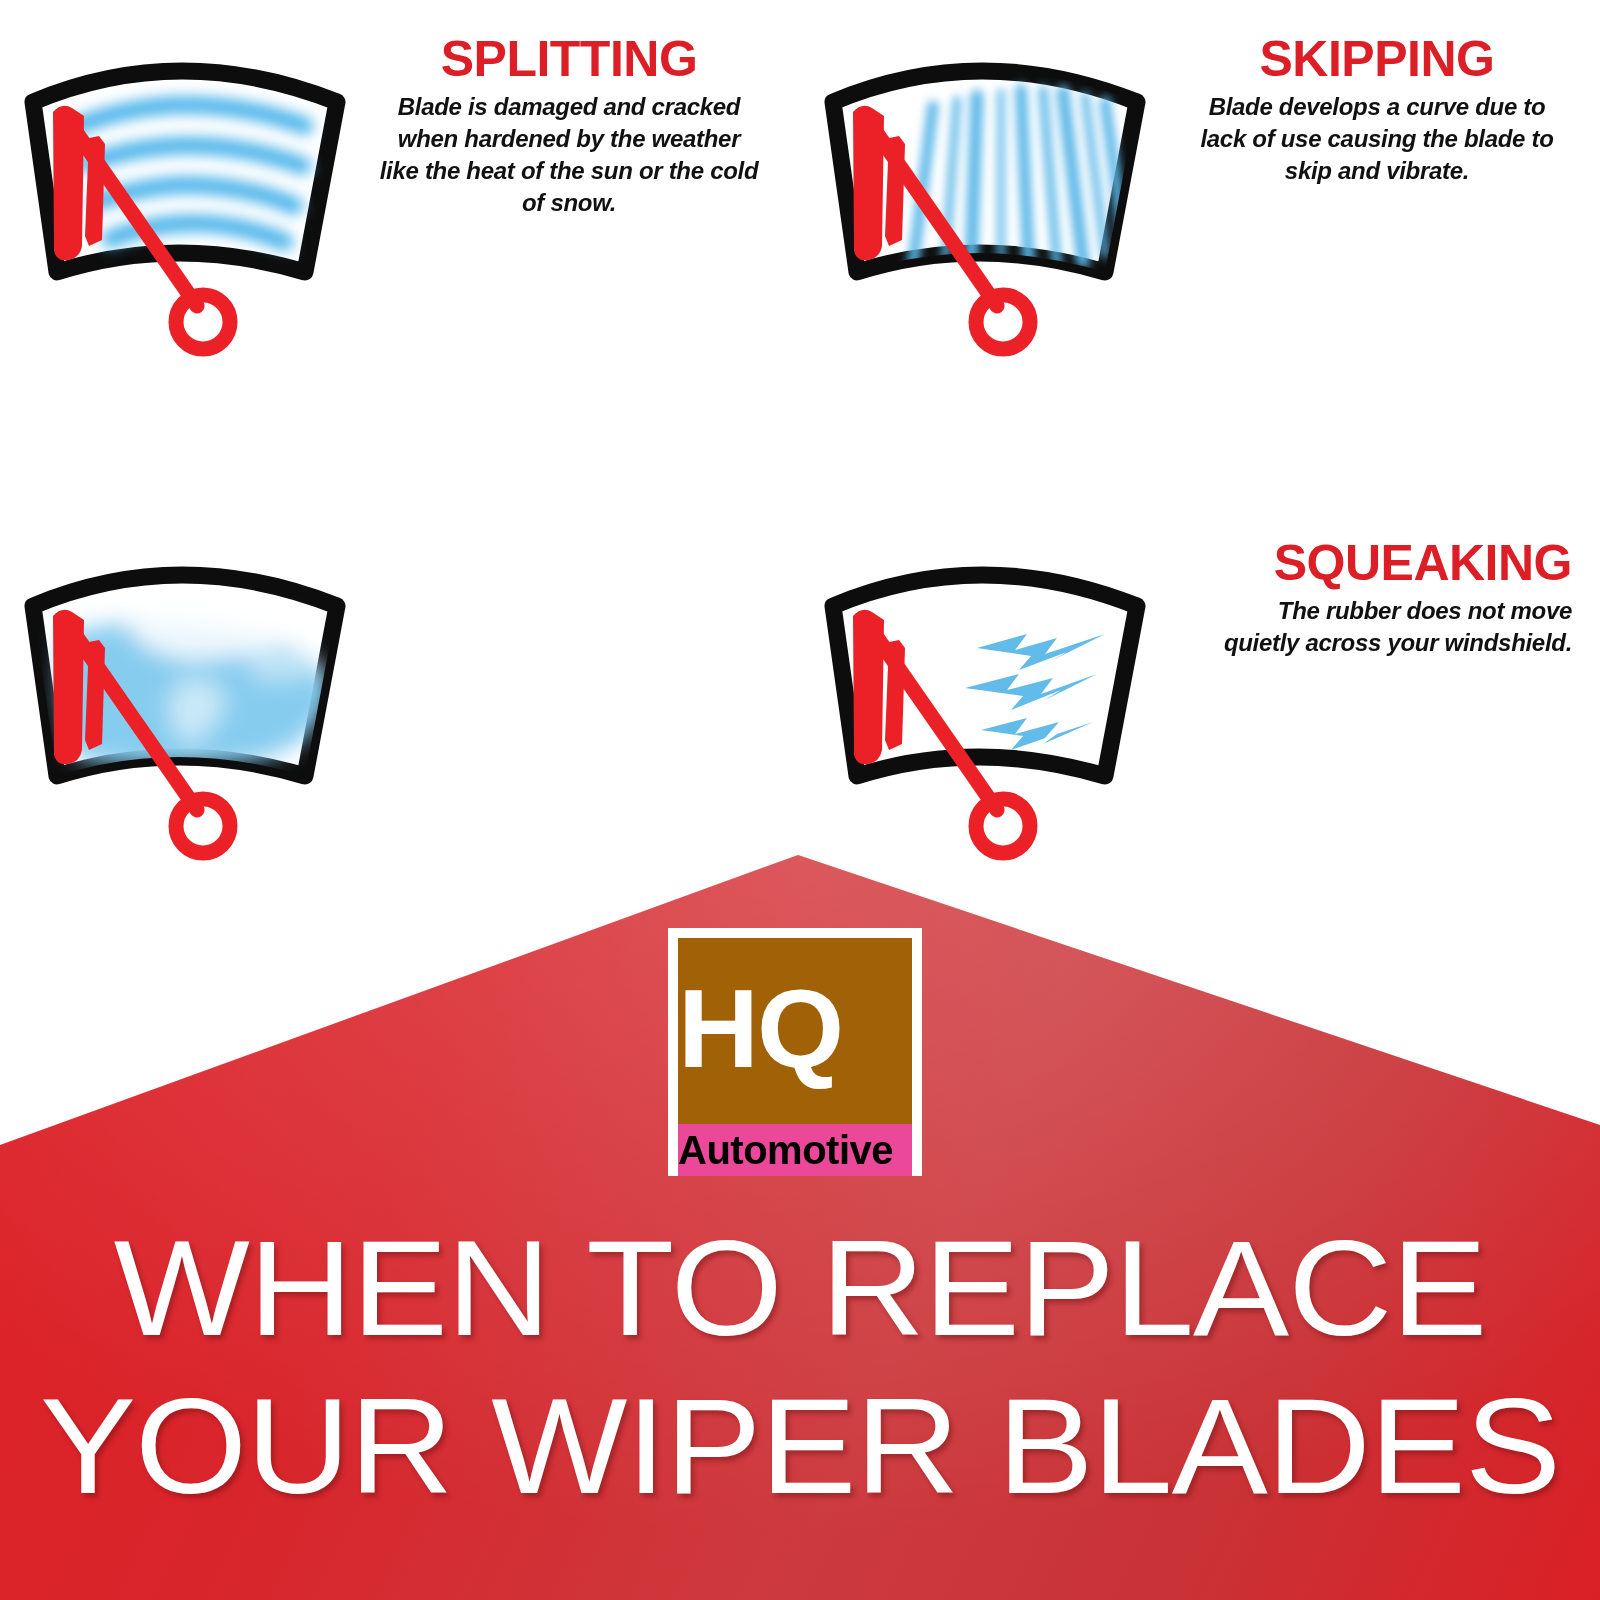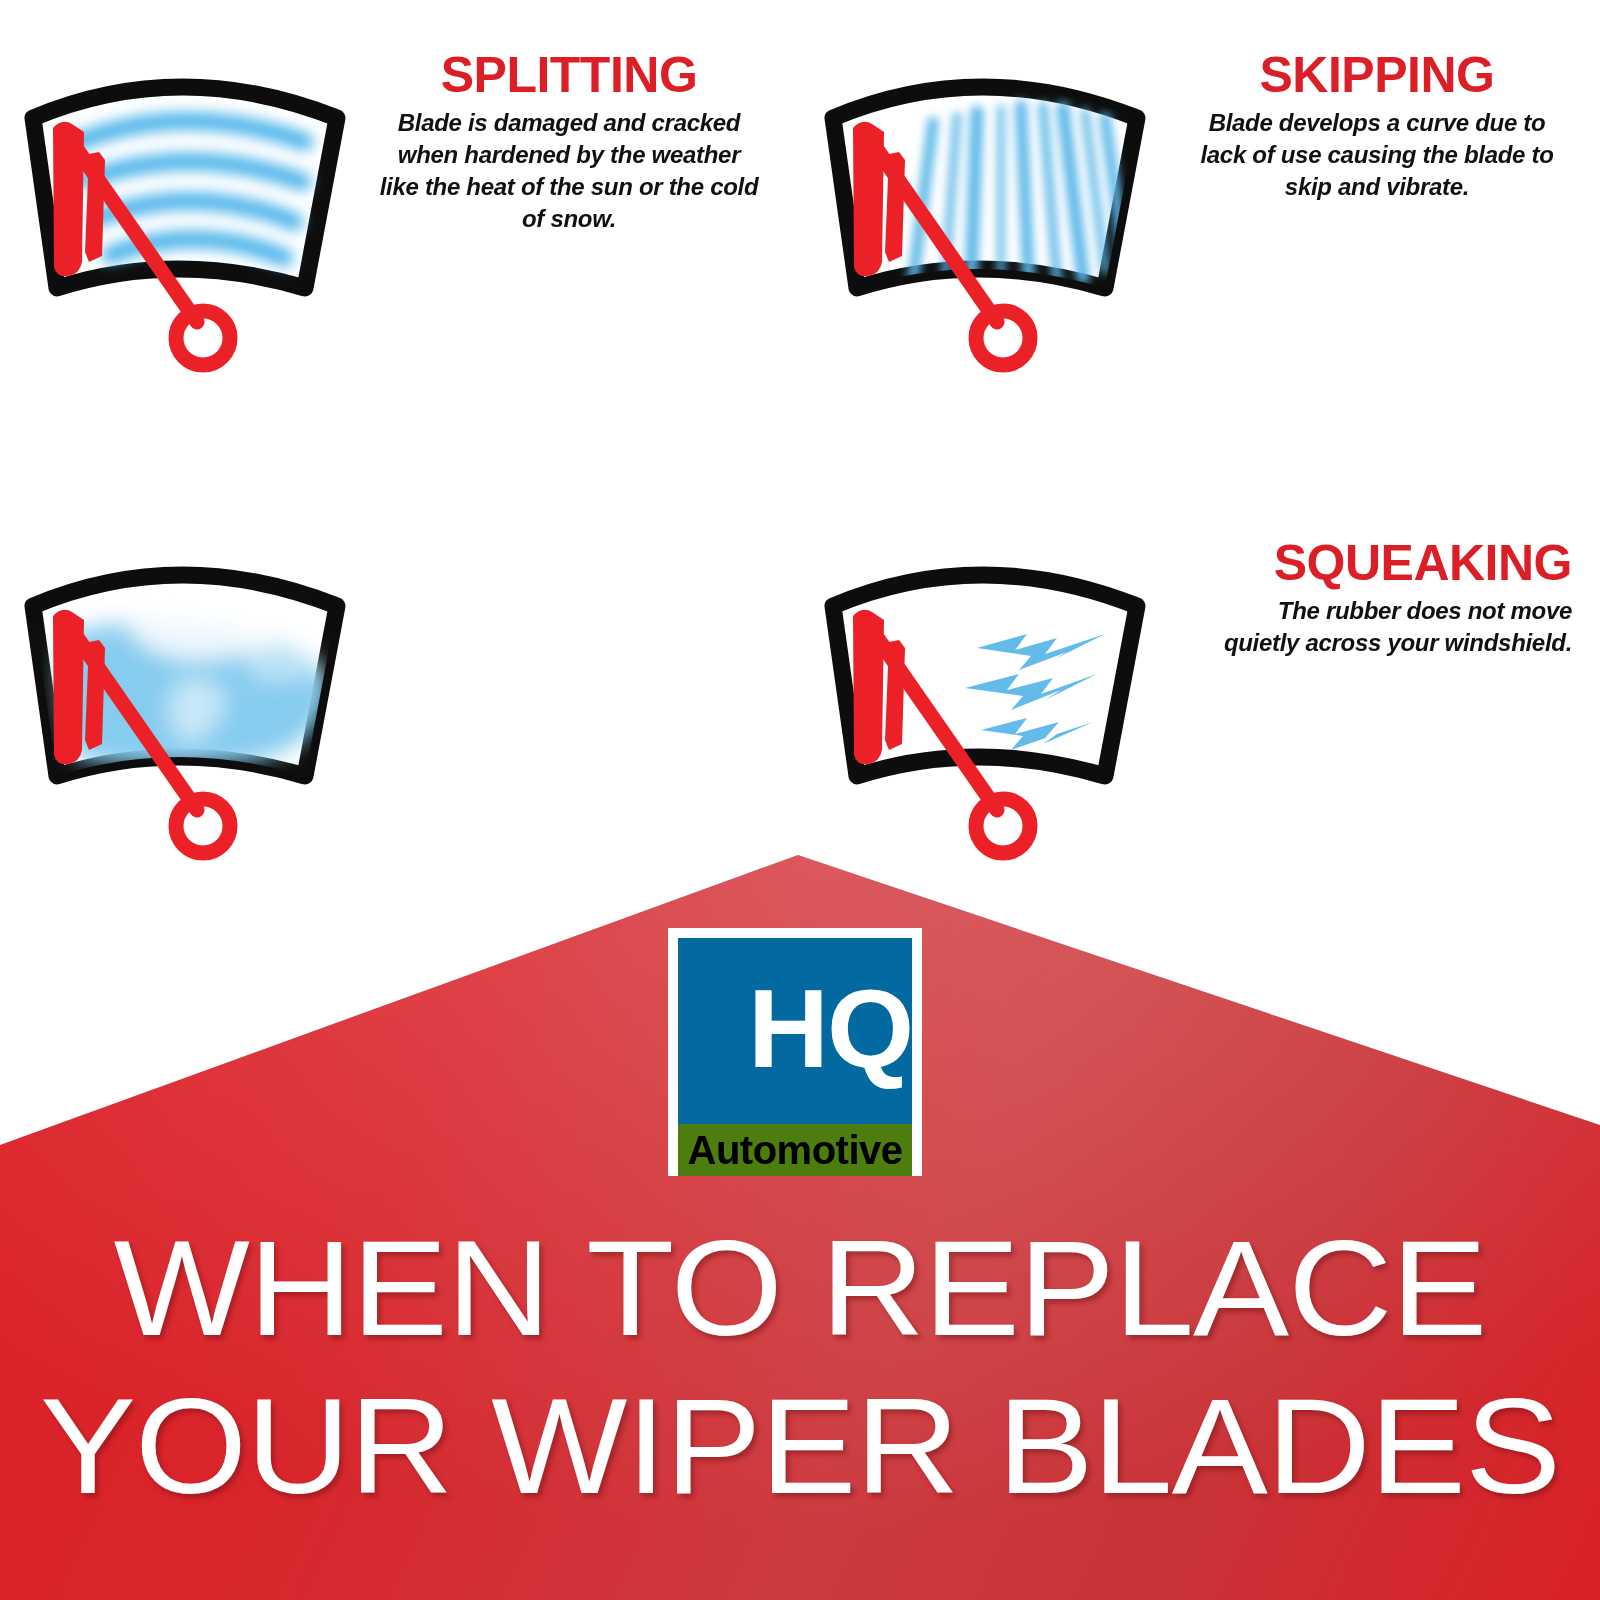--- a/index.html
+++ b/index.html
@@ -16,21 +16,21 @@
     position:absolute;
     left:0; top:0;
     width:1600px; height:860px;
     display:grid;
     grid-template-columns:800px 800px;
     grid-template-rows:520px 340px;
   }
   .card{
     display:flex;
     align-items:flex-start;
-    padding-top:50px;
+    padding-top:34px;
   }
   .card.row2{ padding-top:18px; }
 
   .icon-wrap{
     width:370px;
     flex:0 0 370px;
     display:flex;
     justify-content:center;
     align-items:flex-start;
   }
@@ -87,41 +87,41 @@
     position:absolute;
     left:668px; top:88px;
     width:254px; height:248px;
     background:#ffffff;
     padding:10px 10px 0 10px;
     display:flex;
     flex-direction:column;
   }
   .logo-inner{
     flex:1 1 auto;
-    background:#0369a1;
+    background:#a16207;
     display:flex;
     align-items:center;
-    justify-content:flex-end;
+    justify-content:flex-start;
   }
   .logo-hq{
     color:#ffffff;
     font-weight:bold;
     font-size:112px;
     line-height:0.9;
     letter-spacing:-2px;
     transform:translateY(-2px);
   }
   .logo-sub{
     flex:0 0 52px;
-    background:#4d7c0f;
+    background:#ec4899;
     color:#000000;
     font-weight:bold;
     font-size:40px;
     line-height:52px;
-    text-align:center;
+    text-align:left;
     letter-spacing:-0.5px;
   }
 
   .banner-title{
     position:absolute;
     left:0; top:370px;
     width:1600px;
     text-align:center;
     color:#ffffff;
     font-weight:normal;

